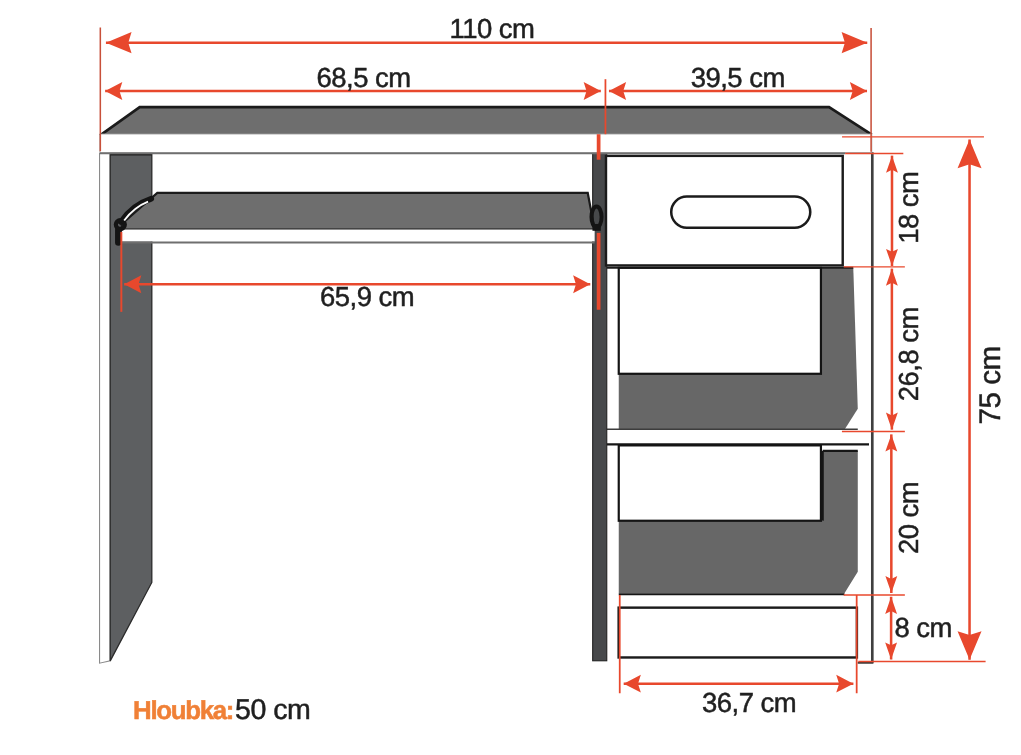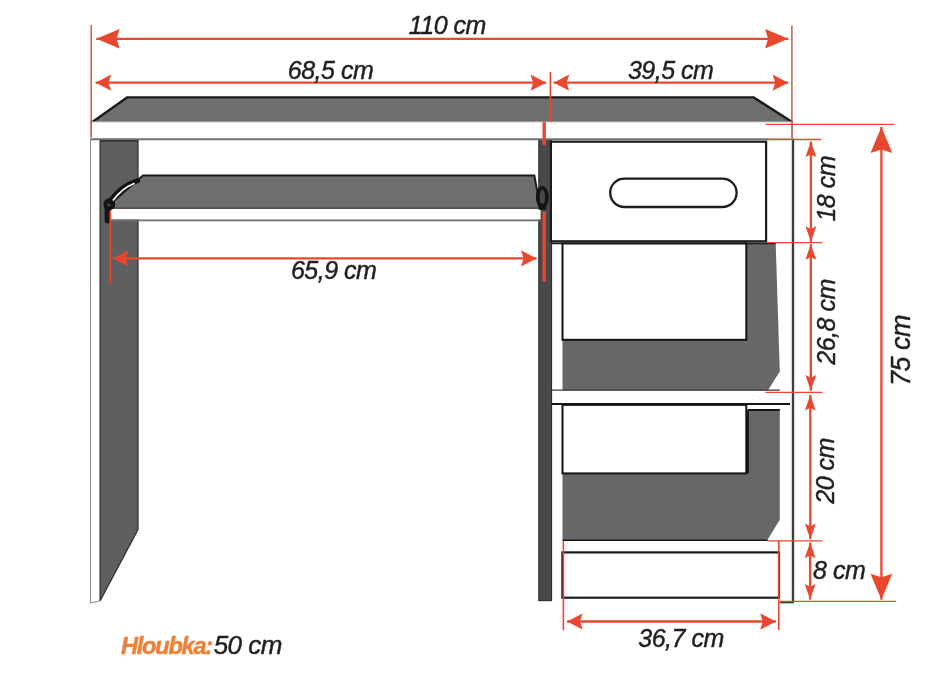--- a/index.html
+++ b/index.html
@@ -1,16 +1,16 @@
 <!DOCTYPE html>
 <html><head>
 <meta charset="utf-8">
 <style>
   html,body{margin:0;padding:0;background:#ffffff;}
-  .wrap{width:928px;height:686px;position:relative;overflow:hidden;background:#ffffff;font-style:italic;}
+  .wrap{width:928px;height:686px;position:relative;overflow:hidden;background:#ffffff;}
   text{font-family:"Liberation Sans",sans-serif;fill:#1f1f1f;stroke:#1f1f1f;stroke-width:0.45;paint-order:stroke;}
 </style>
 </head>
 <body>
 <div class="wrap">
 <svg width="928" height="686" viewBox="0 0 928 686">
 
 <rect x="0" y="0" width="928" height="686" fill="#ffffff"></rect>
 
 <g>

